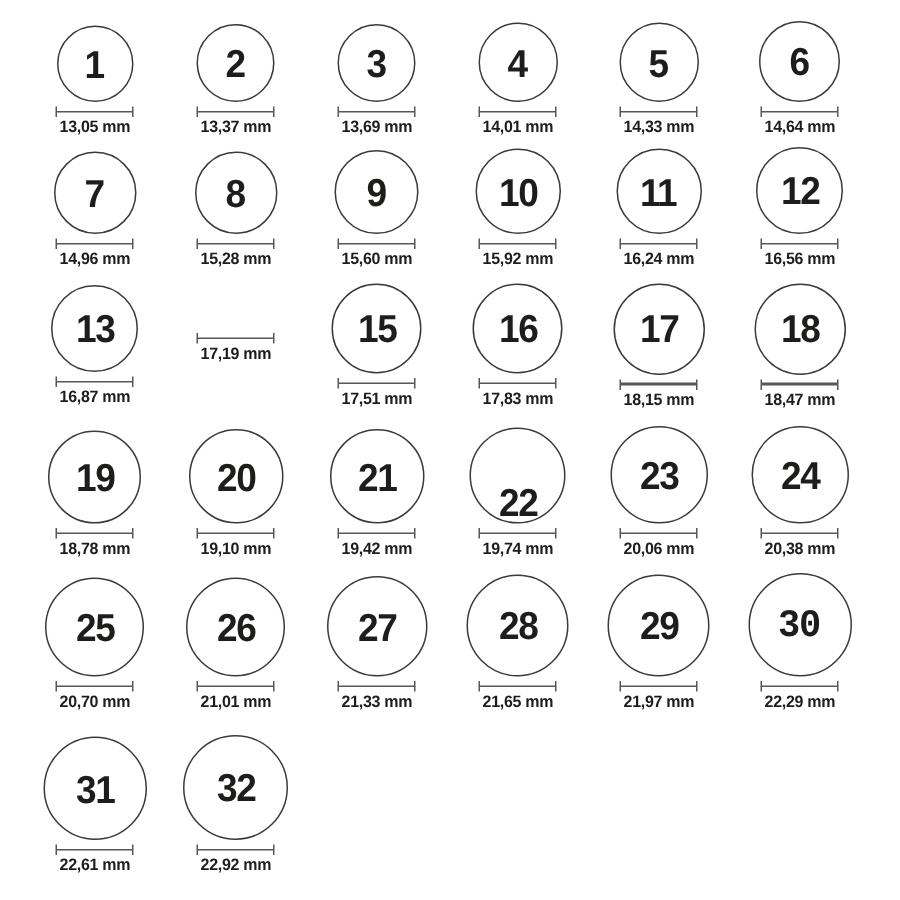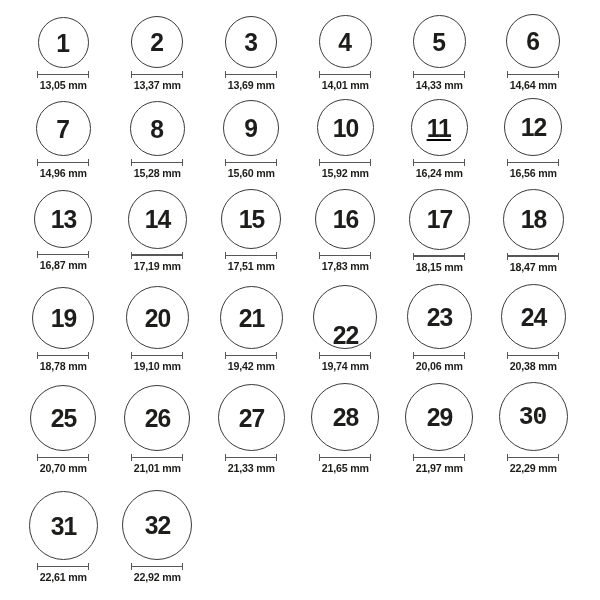--- a/index.html
+++ b/index.html
@@ -152,21 +152,21 @@
 
   <div class="cell">
     <div class="circle" style="width: 57px; height: 57px;">
       <span class="num">10</span>
     </div>
     <div class="measure"></div>
     <div class="label">15,92 mm</div>
   </div>
 
   <div class="cell">
-    <div class="circle" style="width: 57px; height: 57px; text-decoration: underline;">
+    <div class="circle" style="width: 57px; height: 57px;">
       <span class="num">11</span>
     </div>
     <div class="measure"></div>
     <div class="label">16,24 mm</div>
   </div>
 
   <div class="cell">
     <div class="circle" style="width: 58px; height: 58px;">
       <span class="num">12</span>
     </div>
@@ -177,23 +177,20 @@
     <div class="row">
   <div class="cell">
     <div class="circle" style="width: 58px; height: 58px;">
       <span class="num">13</span>
     </div>
     <div class="measure"></div>
     <div class="label">16,87 mm</div>
   </div>
 
   <div class="cell">
-    <div class="circle" style="width: 59px; height: 59px;">
-      <span class="num">14</span>
-    </div>
     <div class="measure"></div>
     <div class="label">17,19 mm</div>
   </div>
 
   <div class="cell">
     <div class="circle" style="width: 60px; height: 60px;">
       <span class="num">15</span>
     </div>
     <div class="measure"></div>
     <div class="label">17,51 mm</div>

